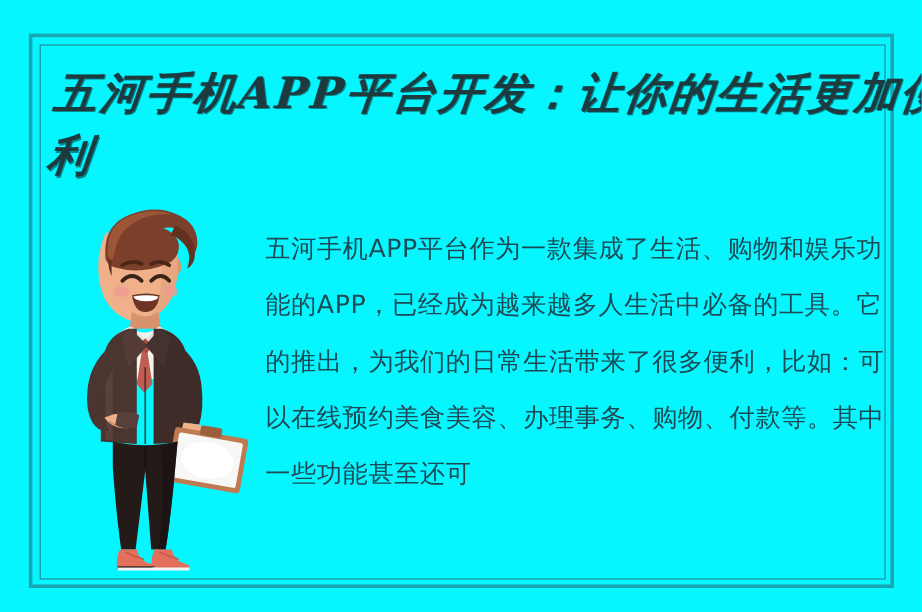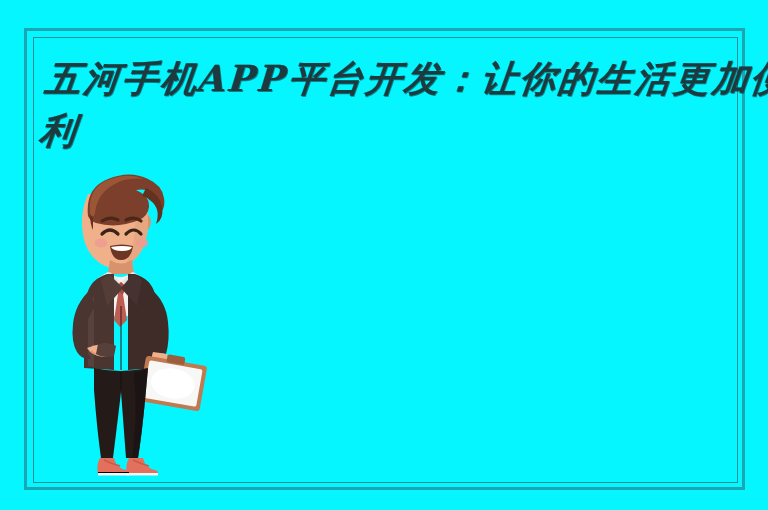--- a/index.html
+++ b/index.html
@@ -166,14 +166,15 @@
       <path d="M40 286 l14 0 q2 10 12 12 q4 1 3 5 l-31 0 q-2 -10 2 -17 z" fill="#e3705c"></path>
       <path d="M69 286 l14 0 q2 10 12 12 q4 1 3 5 l-31 0 q-2 -10 2 -17 z" fill="#e3705c"></path>
       <path d="M38 300 l31 0 l0 3 l-31 0 z" fill="#c9miss"></path>
       <path d="M38 301 l31 0 l0 2.5 l-31 0 z" fill="#f4f4f2"></path>
       <path d="M67 301 l31 0 l0 2.5 l-31 0 z" fill="#f4f4f2"></path>
       <path d="M44 288 q8 4 16 6" stroke="#c85a48" stroke-width="1.4" fill="none"></path>
       <path d="M73 288 q8 4 16 6" stroke="#c85a48" stroke-width="1.4" fill="none"></path>
     </svg>
   </div>
 
+  <div class="body-copy">五河手机APP平台作为一款集成了生活、购物和娱乐功能的APP，已经成为越来越多人生活中必备的工具。它的推出，为我们的日常生活带来了很多便利，比如：可以在线预约美食美容、办理事务、购物、付款等。其中一些功能甚至还可</div>
 
 </div>
 
 </body></html>

